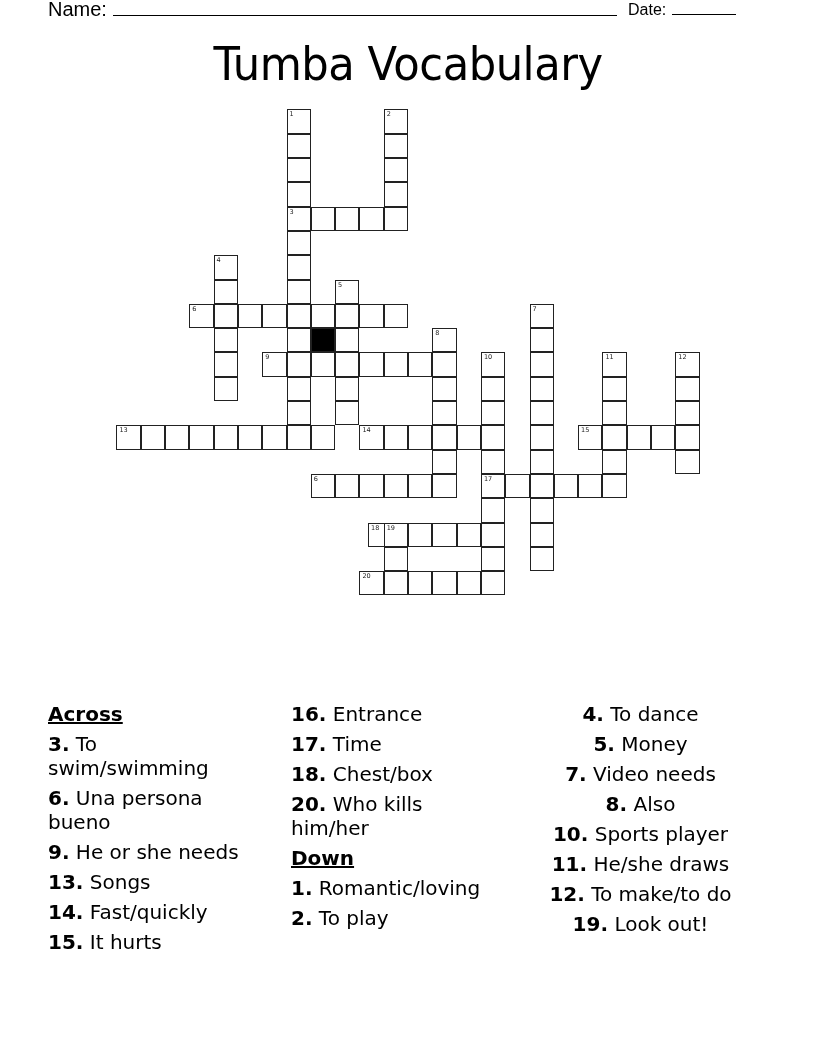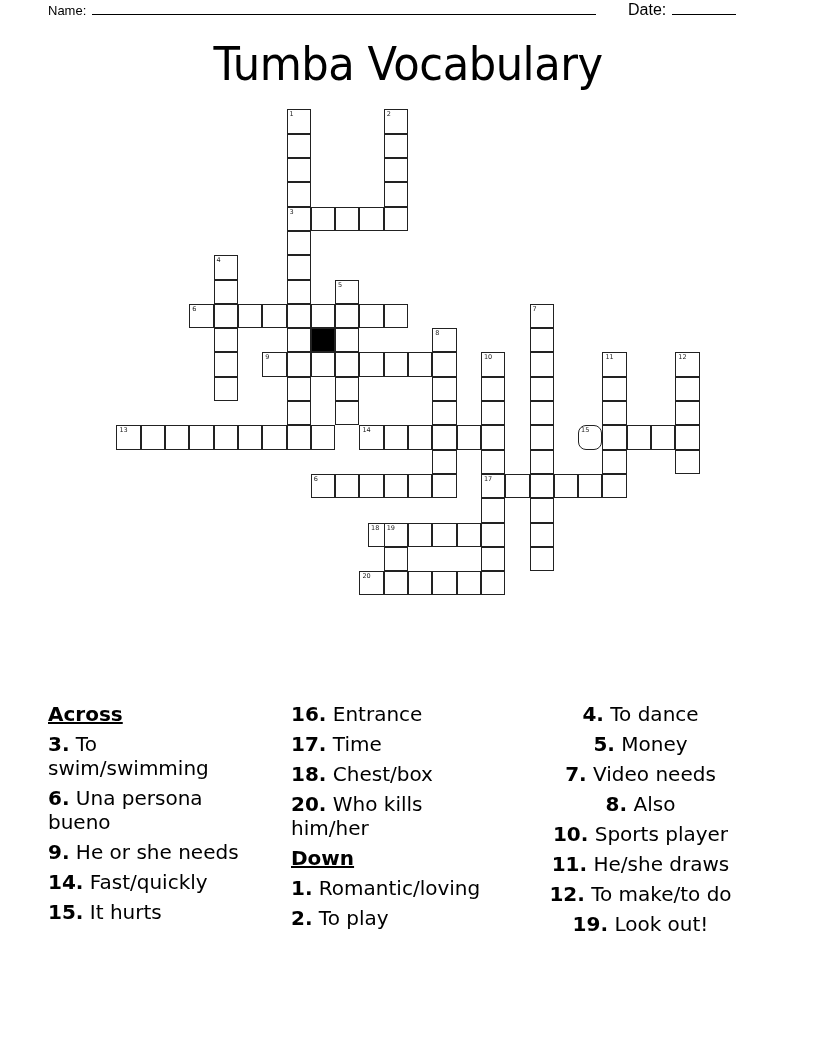--- a/index.html
+++ b/index.html
@@ -1,17 +1,17 @@
 <!DOCTYPE html>
 <html><head>
 <meta charset="utf-8">
 <style>
   html, body { margin: 0; padding: 0; background: #ffffff; }
   body { width: 816px; height: 1056px; position: relative; overflow: hidden; font-family: "DejaVu Sans", sans-serif; color: #000; }
-  .header-line { position: absolute; top: 0; left: 48px; font-family: "Liberation Sans", sans-serif; font-size: 13px; line-height: 18px; }
+  .header-line { position: absolute; top: 0; left: 48px; font-family: "Liberation Sans", sans-serif; font-size: 20px; line-height: 18px; }
   .header-date { position: absolute; top: 0; left: 628px; font-family: "Liberation Sans", sans-serif; font-size: 16px; line-height: 18px; text-align: right; }
   .blank { display: inline-block; border-bottom: 1px solid #000; height: 14px; vertical-align: baseline; margin-left: 6px; }
   .title { position: absolute; top: 34px; left: 0; width: 816px; text-align: center; font-family: "DejaVu Sans", sans-serif; font-size: 46px; line-height: 60px; letter-spacing: -0.5px; transform: scaleX(0.94); }
   .grid { position: absolute; left: 117px; top: 110px; }
   .cell { position: absolute; width: 24.3px; height: 24.3px; box-sizing: border-box; border: 1.2px solid #222; background: #fff; margin-left: -0.6px; margin-top: -0.6px; }
   .cell.black { background: #000; }
   .num { position: absolute; top: 1px; left: 2px; font-family: "DejaVu Sans", sans-serif; font-size: 6.5px; line-height: 7px; color: #222; }
   .clues { position: absolute; top: 702px; font-family: "DejaVu Sans", sans-serif; font-size: 20px; line-height: 24px; }
   .clue-col { position: absolute; top: 0; }
   .clue { margin: 0 0 6px 0; width: 215px; }
@@ -150,21 +150,21 @@
     <div class="cell" style="left: 97.2px; top: 315.9px;"></div>
     <div class="cell" style="left: 121.5px; top: 315.9px;"></div>
     <div class="cell" style="left: 145.8px; top: 315.9px;"></div>
     <div class="cell" style="left: 194.4px; top: 315.9px;"></div>
     <div class="cell" style="left: 243px; top: 315.9px;">
       <span class="num">14</span>
     </div>
     <div class="cell" style="left: 267.3px; top: 315.9px;"></div>
     <div class="cell" style="left: 291.6px; top: 315.9px;"></div>
     <div class="cell" style="left: 340.2px; top: 315.9px;"></div>
-    <div class="cell" style="left: 461.7px; top: 315.9px; border-radius: 8px;">
+    <div class="cell" style="left: 461.7px; top: 315.9px;">
       <span class="num">15</span>
     </div>
     <div class="cell" style="left: 510.3px; top: 315.9px;"></div>
     <div class="cell" style="left: 534.6px; top: 315.9px;"></div>
     <div class="cell" style="left: 194.4px; top: 364.5px;">
       <span class="num">6</span>
     </div>
     <div class="cell" style="left: 218.7px; top: 364.5px;"></div>
     <div class="cell" style="left: 243px; top: 364.5px;"></div>
     <div class="cell" style="left: 267.3px; top: 364.5px;"></div>
@@ -191,20 +191,21 @@
     <div class="cell" style="left: 340.2px; top: 461.7px;"></div>
     <div class="cell black" style="left: 194.4px; top: 218.7px;"></div>
   </div>
 
 <div class="clues">
   <div class="clue-col" id="col1" style="left:48px;">
       <div class="section-head">Across</div>
       <div class="clue"><b>3.</b><span> To swim/swimming</span></div>
       <div class="clue"><b>6.</b><span> Una persona bueno</span></div>
       <div class="clue"><b>9.</b><span> He or she needs</span></div>
+      <div class="clue"><b>13.</b><span> Songs</span></div>
       <div class="clue"><b>14.</b><span> Fast/quickly</span></div>
       <div class="clue"><b>15.</b><span> It hurts</span></div>
     </div>
   <div class="clue-col" id="col2" style="left:291px;">
       <div class="clue"><b>16.</b><span> Entrance</span></div>
       <div class="clue"><b>17.</b><span> Time</span></div>
       <div class="clue"><b>18.</b><span> Chest/box</span></div>
       <div class="clue"><b>20.</b><span> Who kills him/her</span></div>
       <div class="section-head">Down</div>
       <div class="clue"><b>1.</b><span> Romantic/loving</span></div>

